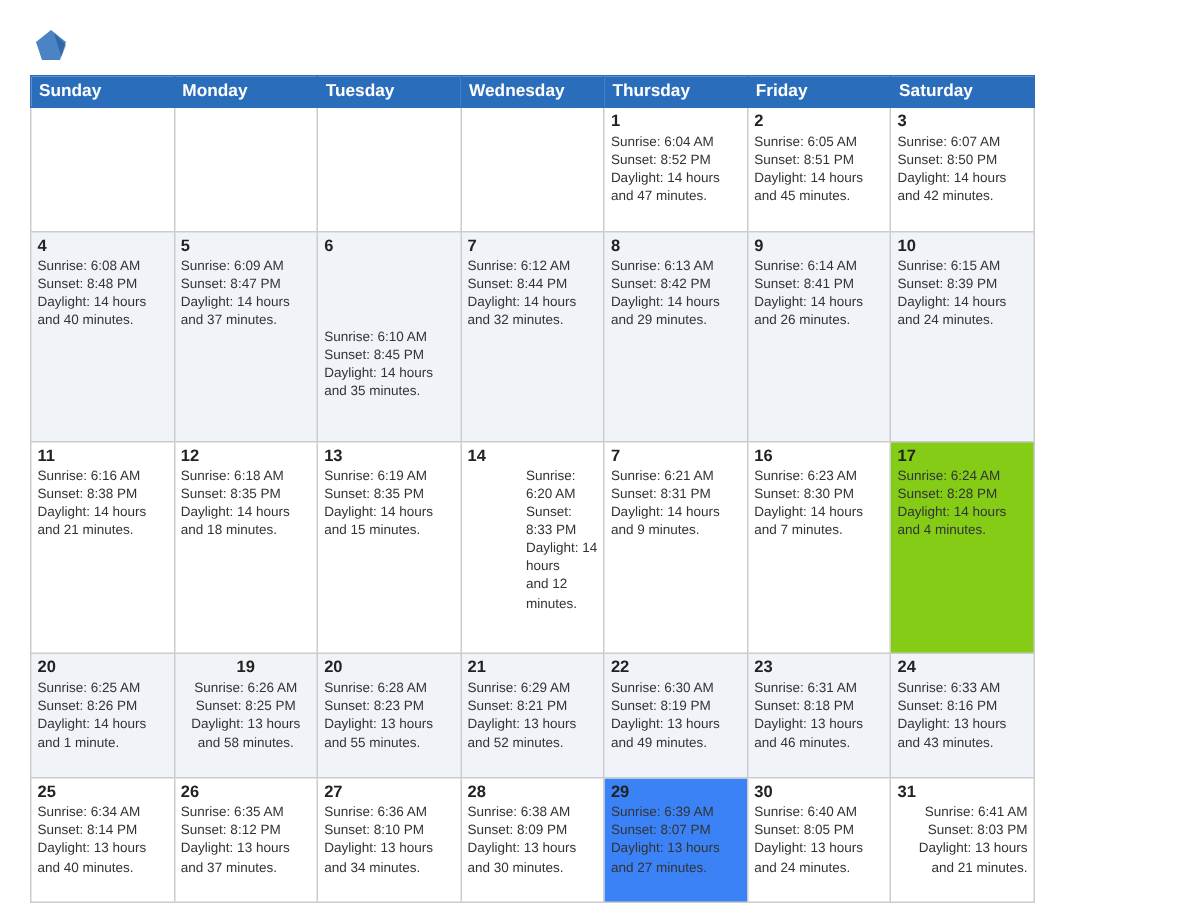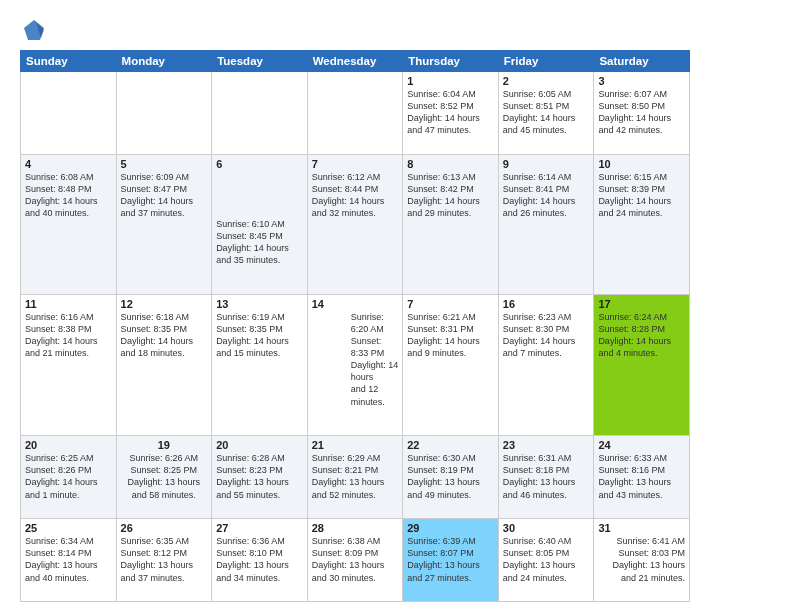--- a/index.html
+++ b/index.html
@@ -338,21 +338,21 @@
 Daylight: 13 hours
 and 34 minutes.</div>
           </td>
           <td style="background: rgb(255, 255, 255);">
             <span class="day-num">28</span>
             <div class="day-info" style="white-space: pre-line;">Sunrise: 6:38 AM
 Sunset: 8:09 PM
 Daylight: 13 hours
 and 30 minutes.</div>
           </td>
-          <td style="background: #7dd3fc;">
+          <td style="background: #3b82f6;">
             <span class="day-num">29</span>
             <div class="day-info" style="white-space: pre-line;">Sunrise: 6:39 AM
 Sunset: 8:07 PM
 Daylight: 13 hours
 and 27 minutes.</div>
           </td>
           <td style="background: rgb(255, 255, 255);">
             <span class="day-num">30</span>
             <div class="day-info" style="white-space: pre-line;">Sunrise: 6:40 AM
 Sunset: 8:05 PM

